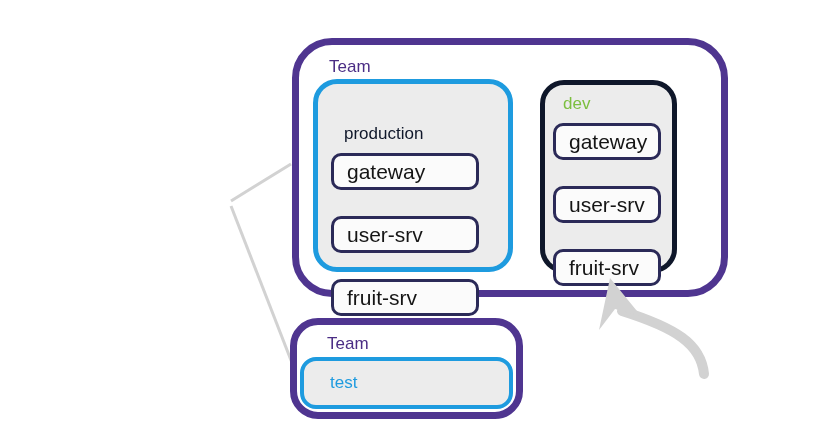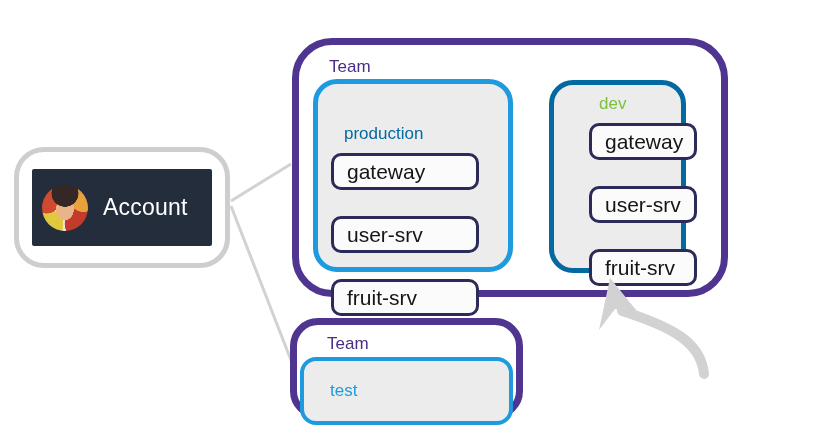--- a/index.html
+++ b/index.html
@@ -37,34 +37,34 @@
   }
   .team-top{left:292px;top:38px;width:436px;height:259px;border-radius:40px;}
   .team-bottom{left:290px;top:318px;width:233px;height:101px;border-radius:28px;}
   .team-label{position:absolute;left:30px;top:12px;color:#4b2d85;font-size:17px;}
   .team-bottom .team-label{top:9px;}
   
   .env{
     position:absolute;box-sizing:border-box;background:#ececec;border-radius:24px;
   }
   .env-production{left:14px;top:34px;width:200px;height:193px;border:5px solid #1e9bdf;}
-  .env-dev{left:250px;top:35px;width:137px;height:193px;border:5px solid #0369a1;padding-left:27px;}
+  .env-dev{left:241px;top:35px;width:137px;height:193px;border:5px solid #0f172a;}
   .env-label{font-size:17px;margin:9px 0 9px 0;}
-  .env-production .env-label{margin-left:26px;color:#0369a1;margin-top:40px;}
+  .env-production .env-label{margin-left:26px;color:#0f172a;margin-top:40px;}
   .env-dev .env-label{margin-left:18px;color:#7cbf3f;}
   .service{
     box-sizing:border-box;height:37px;border:3px solid #2b2a58;border-radius:10px;
     background:#fbfbfb;color:#151515;font-size:21px;display:flex;align-items:center;
     padding-left:13px;margin-bottom:26px;
   }
   .env-production .service{width:148px;margin-left:13px;}
   .env-dev .service{width:108px;margin-left:8px;}
   
   .env-test{
-    position:absolute;left:3px;top:32px;width:213px;height:68px;box-sizing:border-box;
+    position:absolute;left:3px;top:32px;width:213px;height:52px;box-sizing:border-box;
     border:4px solid #1e9bdf;border-radius:16px;background:#ececec;
     display:flex;align-items:center;
   }
   .env-test .env-label{margin:0 0 0 26px;color:#1e9bdf;}
   .service-test{
     box-sizing:border-box;width:139px;height:38px;margin-left:21px;
     border:3px solid #2b2a58;border-radius:10px;background:#f1f1f1;
     color:#151515;font-size:17px;display:flex;align-items:center;justify-content:center;
   }
   
@@ -77,26 +77,20 @@
 </head>
 <body>
 
 <div id="canvas">
 
   <svg class="layer" viewBox="0 0 840 440">
     <line x1="231" y1="201" x2="291" y2="164" stroke="#d2d2d2" stroke-width="3"></line>
     <line x1="231" y1="206" x2="294" y2="368" stroke="#d2d2d2" stroke-width="3"></line>
   </svg>
 
-  <div class="account-outer">
-    <div class="account-dark">
-      <div class="avatar"></div>
-      <div class="account-label">Account</div>
-    </div>
-  </div>
 
   <div class="team team-top">
     <div class="team-label">Team</div>
 
     <div class="env env-production">
       <div class="env-label">production</div>
       <div class="service">gateway</div>
       <div class="service">user-srv</div>
       <div class="service">fruit-srv</div>
     </div>

